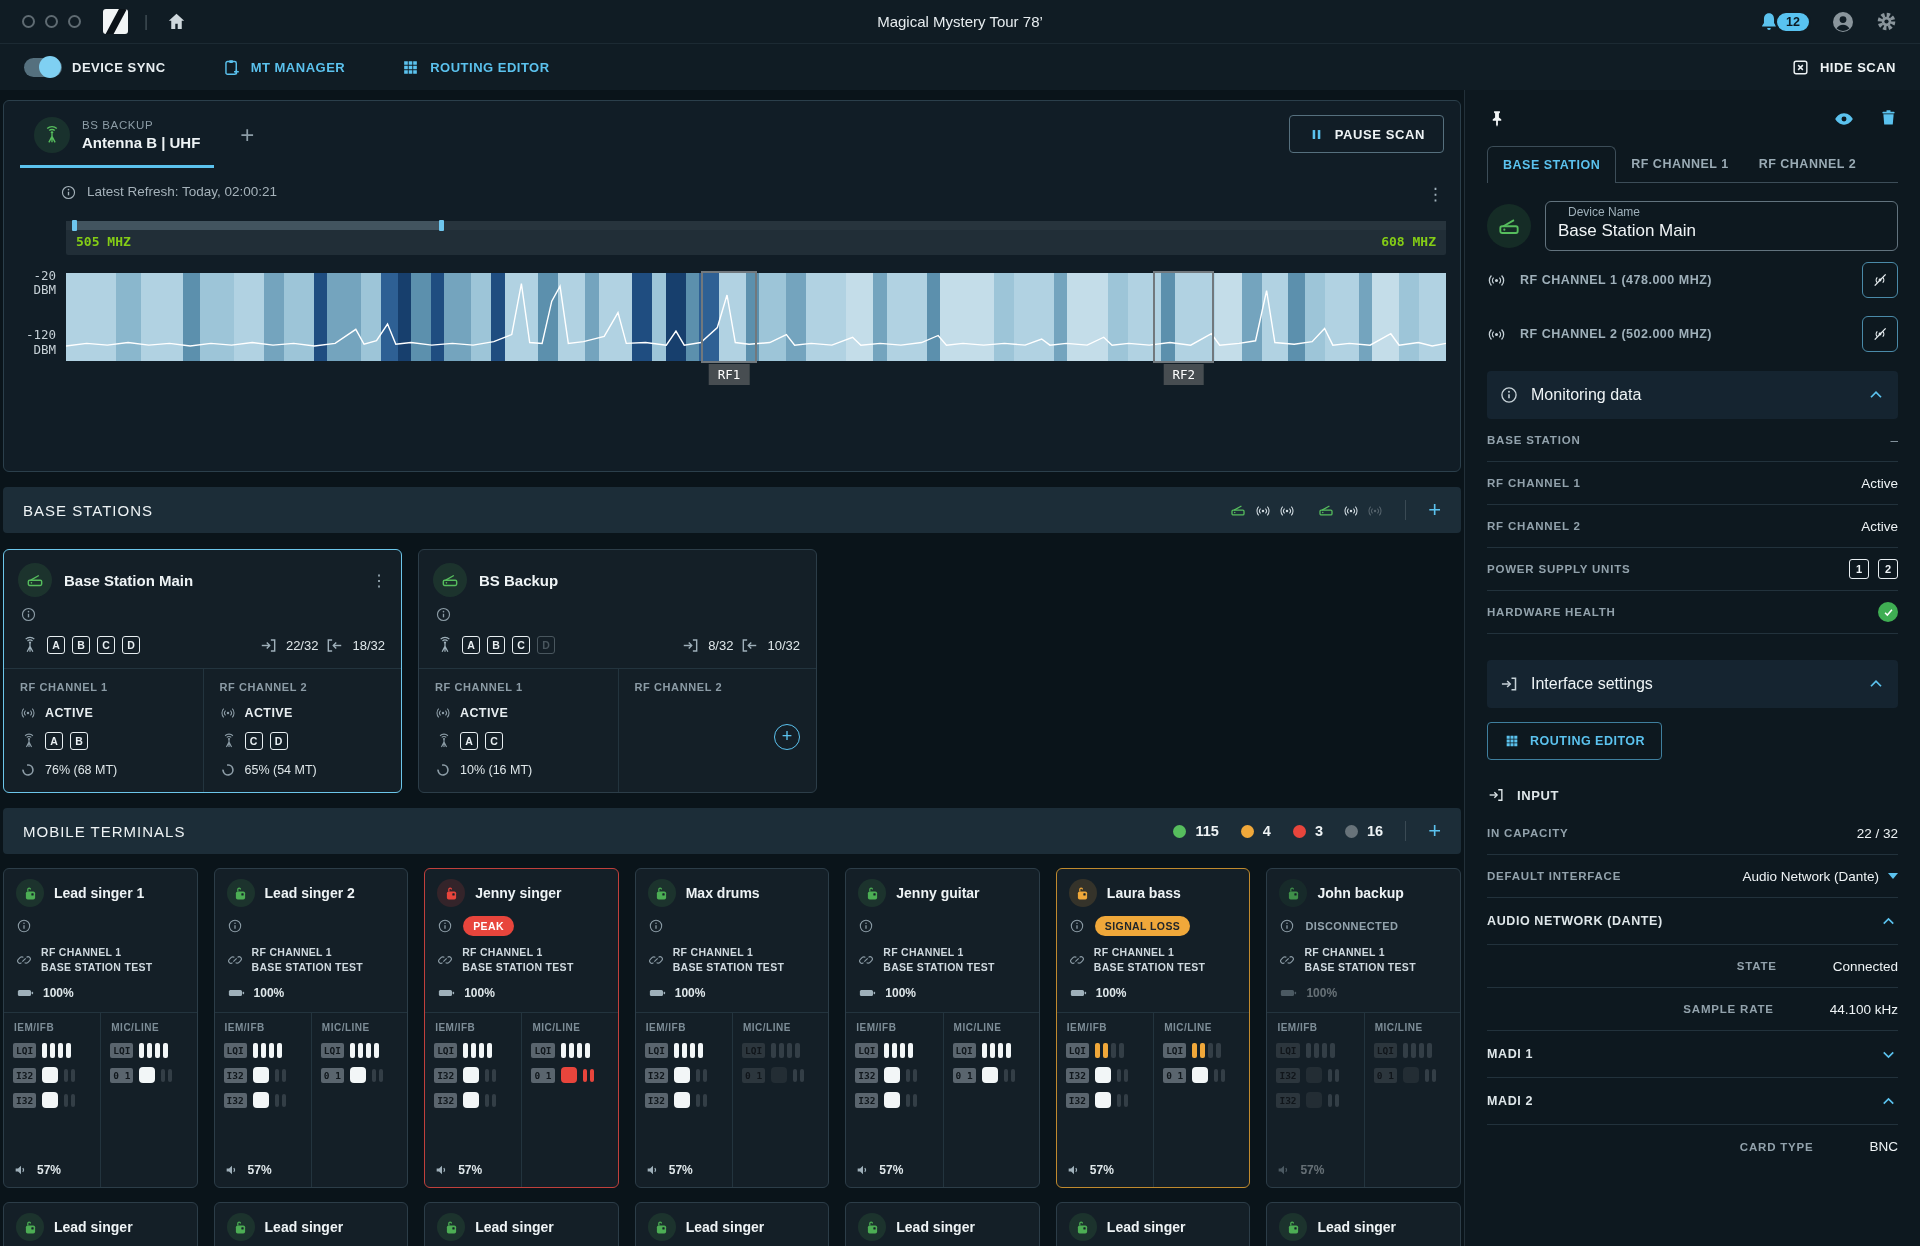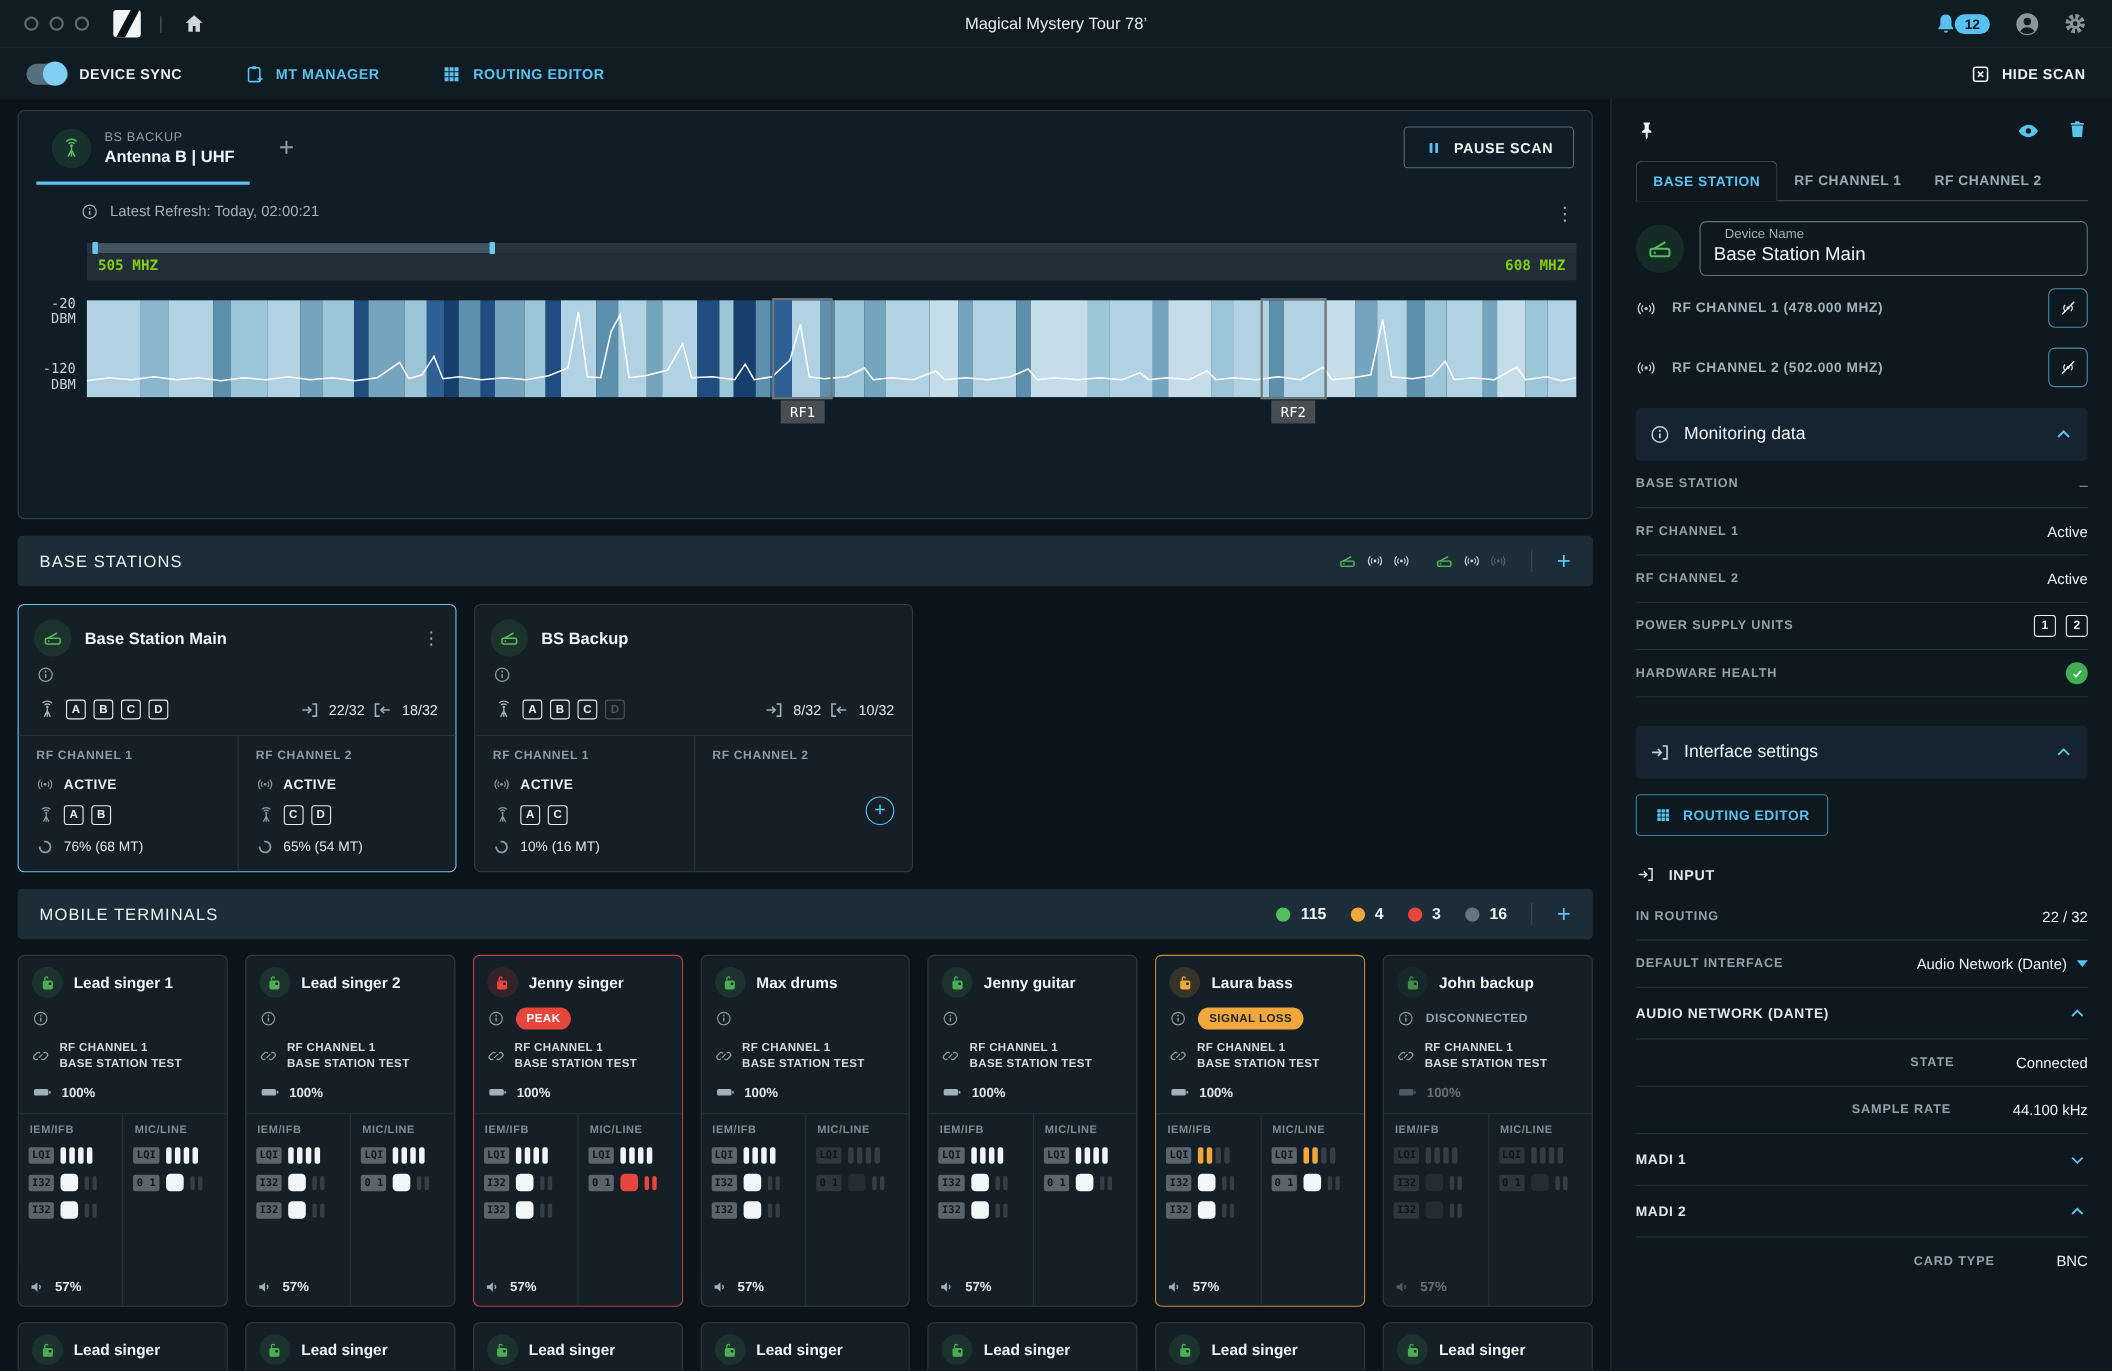--- a/index.html
+++ b/index.html
@@ -27,21 +27,21 @@
   
   .toolbar { height:46px; background:#101c24; display:flex; align-items:center; padding:0 24px; gap:56px; }
   .tool-item { display:flex; align-items:center; gap:10px; font-size:13px; font-weight:bold; letter-spacing:.5px; }
   .tool-blue { color:#5bc2ee; }
   .toggle { width:38px; height:19px; border-radius:10px; background:#55707e; position:relative; }
   .toggle::after { content:""; position:absolute; right:1px; top:-2px; width:22px; height:22px; border-radius:50%; background:#7fd0f2; }
   .hide-scan { margin-left:auto; display:flex; align-items:center; gap:10px; font-size:13px; font-weight:bold; letter-spacing:.5px; color:#eef3f5; }
 
   
   .content { display:flex; height:1156px; }
-  .leftcol { flex:1; padding:0 16px; min-width:0; }
+  .leftcol { flex:1; padding:0 3px; min-width:0; }
   .sidebar { width:456px; background:#0d181f; border-left:1px solid #223039; padding:10px 22px 0; }
 
   
   .scanpanel { margin-top:10px; height:372px; background:#111d26; border:1px solid #2b3f4b; border-radius:6px; }
   .scantabs { display:flex; align-items:flex-start; padding:14px 16px 0 16px; }
   .scantab { display:flex; align-items:center; gap:12px; padding:2px 14px 12px 14px; border-bottom:3px solid #5bc2ee; }
   .scantab-icwrap { width:36px; height:36px; border-radius:50%; background:rgba(86,189,93,.13); display:flex; align-items:center; justify-content:center; color:#56bd5d; }
   .scantab-lab { font-size:11.5px; color:#8c9ca6; letter-spacing:.6px; }
   .scantab-val { font-size:15px; font-weight:bold; color:#eef3f5; margin-top:3px; }
   .tab-add { color:#8c9ca6; font-size:24px; font-weight:300; margin-left:26px; margin-top:6px; }
@@ -1451,21 +1451,21 @@
   </div>
 
   <div class="inputrow">
     <svg class="ic" width="18" height="18">
           <use href="#i-in"></use>
         </svg>
     <span>INPUT</span>
   </div>
 
   <div class="sb-row">
-    <span class="sb-rowlab">IN ROUTING</span>
+    <span class="sb-rowlab">IN CAPACITY</span>
     <span class="sb-rowval">22 / 32</span>
   </div>
   <div class="sb-row">
     <span class="sb-rowlab">DEFAULT INTERFACE</span>
     <span class="sb-rowval">
           <span>Audio Network (Dante)</span>
       <span class="caret-down"></span>
         </span>
   </div>
   <div class="sb-subhead">

